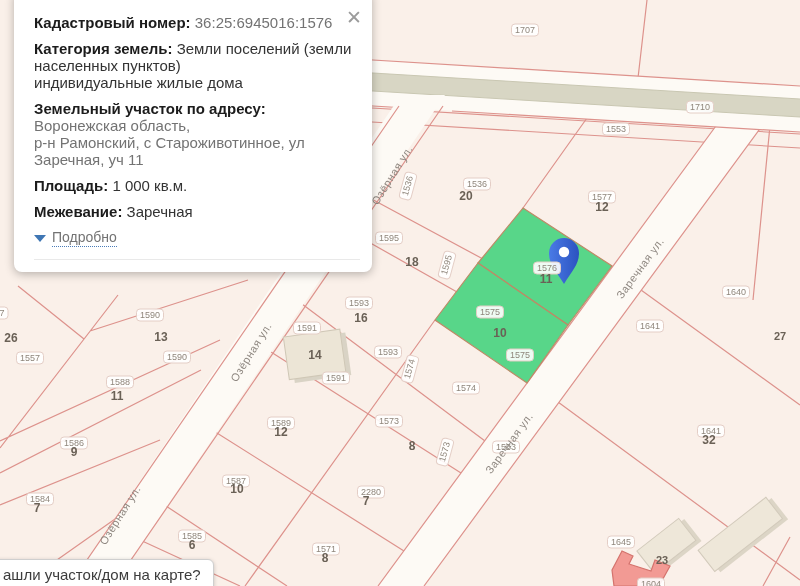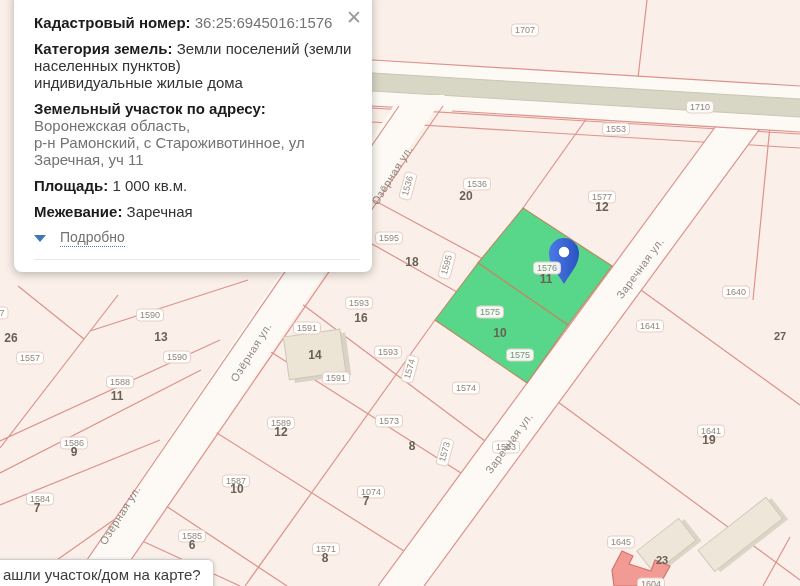--- a/index.html
+++ b/index.html
@@ -19,21 +19,21 @@
           font-size:11px;color:#8e8780;letter-spacing:.5px;white-space:nowrap;}
   .street.rz{transform:translate(-50%,-50%) rotate(-54deg);}
 
   
   .card{position:absolute;left:14px;top:-10px;width:358px;box-sizing:border-box;
         background:#fff;border-radius:8px;box-shadow:0 2px 10px rgba(0,0,0,.28);
         padding:24px 16px 12px 20px;font-size:15px;line-height:17px;color:#333;z-index:20;}
   .card p{margin:0 0 9px 0;}
   .card b{color:#1c1c1c;}
   .card a{color:#737373;cursor:pointer;white-space:pre-line;}
-  .details-row{margin:2px 0 0 0;display:flex;align-items:center;gap:14px;}
+  .details-row{margin:2px 0 0 0;display:flex;align-items:center;gap:6px;}
   .tri{width:0;height:0;border-left:6px solid transparent;border-right:6px solid transparent;
        border-top:7px solid #3f76b4;display:inline-block;}
   .details-link{color:#4a7cb8;text-decoration:none;border-bottom:1px dotted #4a7cb8;
                 font-size:14px;cursor:pointer;}
   .card hr{border:none;border-top:1px solid #e9e9e9;margin:12px -4px 0 0;}
   .doc-btn{display:block;margin:11px auto 2px auto;width:292px;height:34px;
            background:#4caf50;border:1px solid #43a047;border-radius:6px;
            color:#fff;font-weight:bold;font-size:15px;cursor:pointer;
            font-family:"Liberation Sans",sans-serif;}
   .card-close{position:absolute;top:20px;right:10px;font-size:19px;color:#9b9b9b;
@@ -141,21 +141,21 @@
     <div class="pill" style="left:177px;top:357px">1590</div>
     <div class="pill" style="left:336px;top:378px">1591</div>
     <div class="pill" style="left:388px;top:352px">1593</div>
     <div class="pill" style="left:120px;top:382px">1588</div>
     <div class="pill rot" style="left:410px;top:369px">1574</div>
     <div class="pill" style="left:466px;top:388px">1574</div>
     <div class="pill" style="left:490px;top:312px">1575</div>
     <div class="pill" style="left:520px;top:355px">1575</div>
     <div class="pill" style="left:389px;top:421px">1573</div>
     <div class="pill rot" style="left:445px;top:452px">1573</div>
-    <div class="pill" style="left:371px;top:492px">1074</div>
+    <div class="pill" style="left:371px;top:492px">2280</div>
     <div class="pill" style="left:506px;top:447px">1553</div>
     <div class="pill" style="left:281px;top:423px">1589</div>
     <div class="pill" style="left:711px;top:431px">1641</div>
     <div class="pill" style="left:621px;top:542px">1645</div>
     <div class="pill" style="left:74px;top:443px">1586</div>
     <div class="pill" style="left:40px;top:499px">1584</div>
     <div class="pill" style="left:236px;top:481px">1587</div>
     <div class="pill" style="left:192px;top:536px">1585</div>
     <div class="pill" style="left:326px;top:549px">1571</div>
     <div class="pill" style="left:651px;top:584px">1604</div>
@@ -172,21 +172,21 @@
     <div class="pnum big" style="left:780px;top:336px">27</div>
     <div class="pnum" style="left:500px;top:333px">10</div>
     <div class="pnum" style="left:74px;top:452px">9</div>
     <div class="pnum" style="left:37px;top:508px">7</div>
     <div class="pnum" style="left:237px;top:489px">10</div>
     <div class="pnum" style="left:192px;top:545px">6</div>
     <div class="pnum" style="left:412px;top:446px">8</div>
     <div class="pnum" style="left:281px;top:432px">12</div>
     <div class="pnum" style="left:366px;top:501px">7</div>
     <div class="pnum" style="left:325px;top:558px">8</div>
-    <div class="pnum" style="left:709px;top:440px">19</div>
+    <div class="pnum" style="left:709px;top:440px">32</div>
     <div class="pnum big" style="left:662px;top:560px">23</div>
     <div class="pnum" style="left:117px;top:396px">11</div>
 
     <div class="street" style="left:392px;top:175px">Озёрная ул.</div>
     <div class="street" style="left:251px;top:352px">Озёрная ул.</div>
     <div class="street" style="left:120px;top:515px">Озёрная ул.</div>
     <div class="street rz" style="left:640px;top:268px">Заречная ул.</div>
     <div class="street rz" style="left:509px;top:443px">Заречная ул.</div>
   </div>
 

